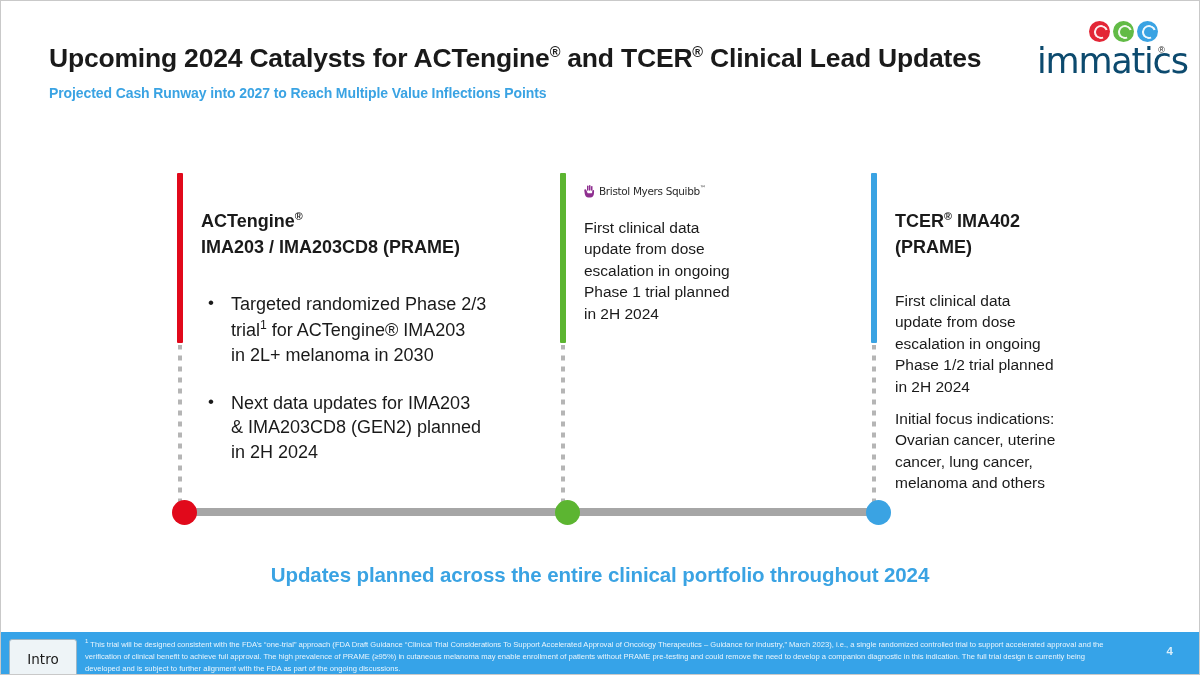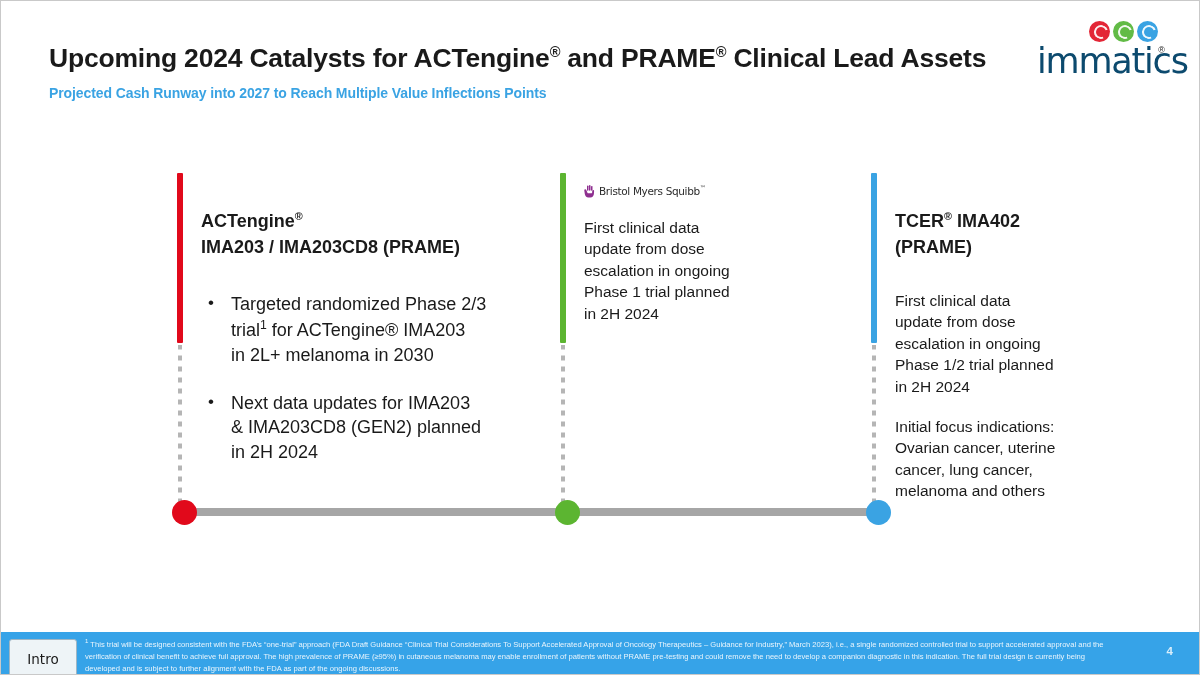--- a/index.html
+++ b/index.html
@@ -173,21 +173,21 @@
     font-size: 10.5px;
     color: #2b2b2b;
     letter-spacing: -0.35px;
     font-family: "DejaVu Sans", sans-serif;
     white-space: nowrap;
   }
   .partner-name sup { font-size: 0.6em; vertical-align: super; }
 
   .col2-text { margin-top: 20px; }
   .col3-text { margin-top: 30px; }
-  .col3-text2 { margin-top: 19px; }
+  .col3-text2 { margin-top: 11px; }
 
   
   .timeline-bar {
     position: absolute;
     left: 190px;
     top: 507px;
     width: 690px;
     height: 8px;
     background: #a6a6a6;
     border-radius: 1px;
@@ -260,21 +260,21 @@
     font-weight: bold;
     color: #d9eefb;
   }
 </style>
 </head>
 <body>
 
 <div class="slide">
 
   <div class="title">
-    <span>Upcoming 2024 Catalysts for ACTengine</span><sup>®</sup><span> and PRAME</span><sup>®</sup><span> Clinical Lead Assets</span>
+    <span>Upcoming 2024 Catalysts for ACTengine</span><sup>®</sup><span> and TCER</span><sup>®</sup><span> Clinical Lead Updates</span>
   </div>
 
   <div class="subtitle">Projected Cash Runway into 2027 to Reach Multiple Value Inflections Points</div>
 
   <div class="logo">
     <div class="logo-dots">
       <span class="logo-dot dot-red"></span>
       <span class="logo-dot dot-green"></span>
       <span class="logo-dot dot-blue"></span>
     </div>
@@ -344,20 +344,21 @@
 cancer, lung cancer,
 melanoma and others</div>
     </div>
   </div>
 
   <div class="timeline-bar"></div>
   <div class="node node-red" style="left:171px;"></div>
   <div class="node node-green" style="left:554px;"></div>
   <div class="node node-blue" style="left:865px;"></div>
 
+  <div class="closing">Updates planned across the entire clinical portfolio throughout 2024</div>
 
   <div class="footer">
     <div class="tab">Intro</div>
     <div class="footnote"><sup>1</sup><span> This trial will be designed consistent with the FDA’s “one-trial” approach (FDA Draft Guidance “Clinical Trial Considerations To Support Accelerated Approval of Oncology Therapeutics – Guidance for Industry,” March 2023), i.e., a single randomized controlled trial to support accelerated approval and the verification of clinical benefit to achieve full approval. The high prevalence of PRAME (≥95%) in cutaneous melanoma may enable enrollment of patients without PRAME pre-testing and could remove the need to develop a companion diagnostic in this indication. The full trial design is currently being developed and is subject to further alignment with the FDA as part of the ongoing discussions.</span></div>
     <div class="pagenum">4</div>
   </div>
 
 </div>
 
 </body></html>

